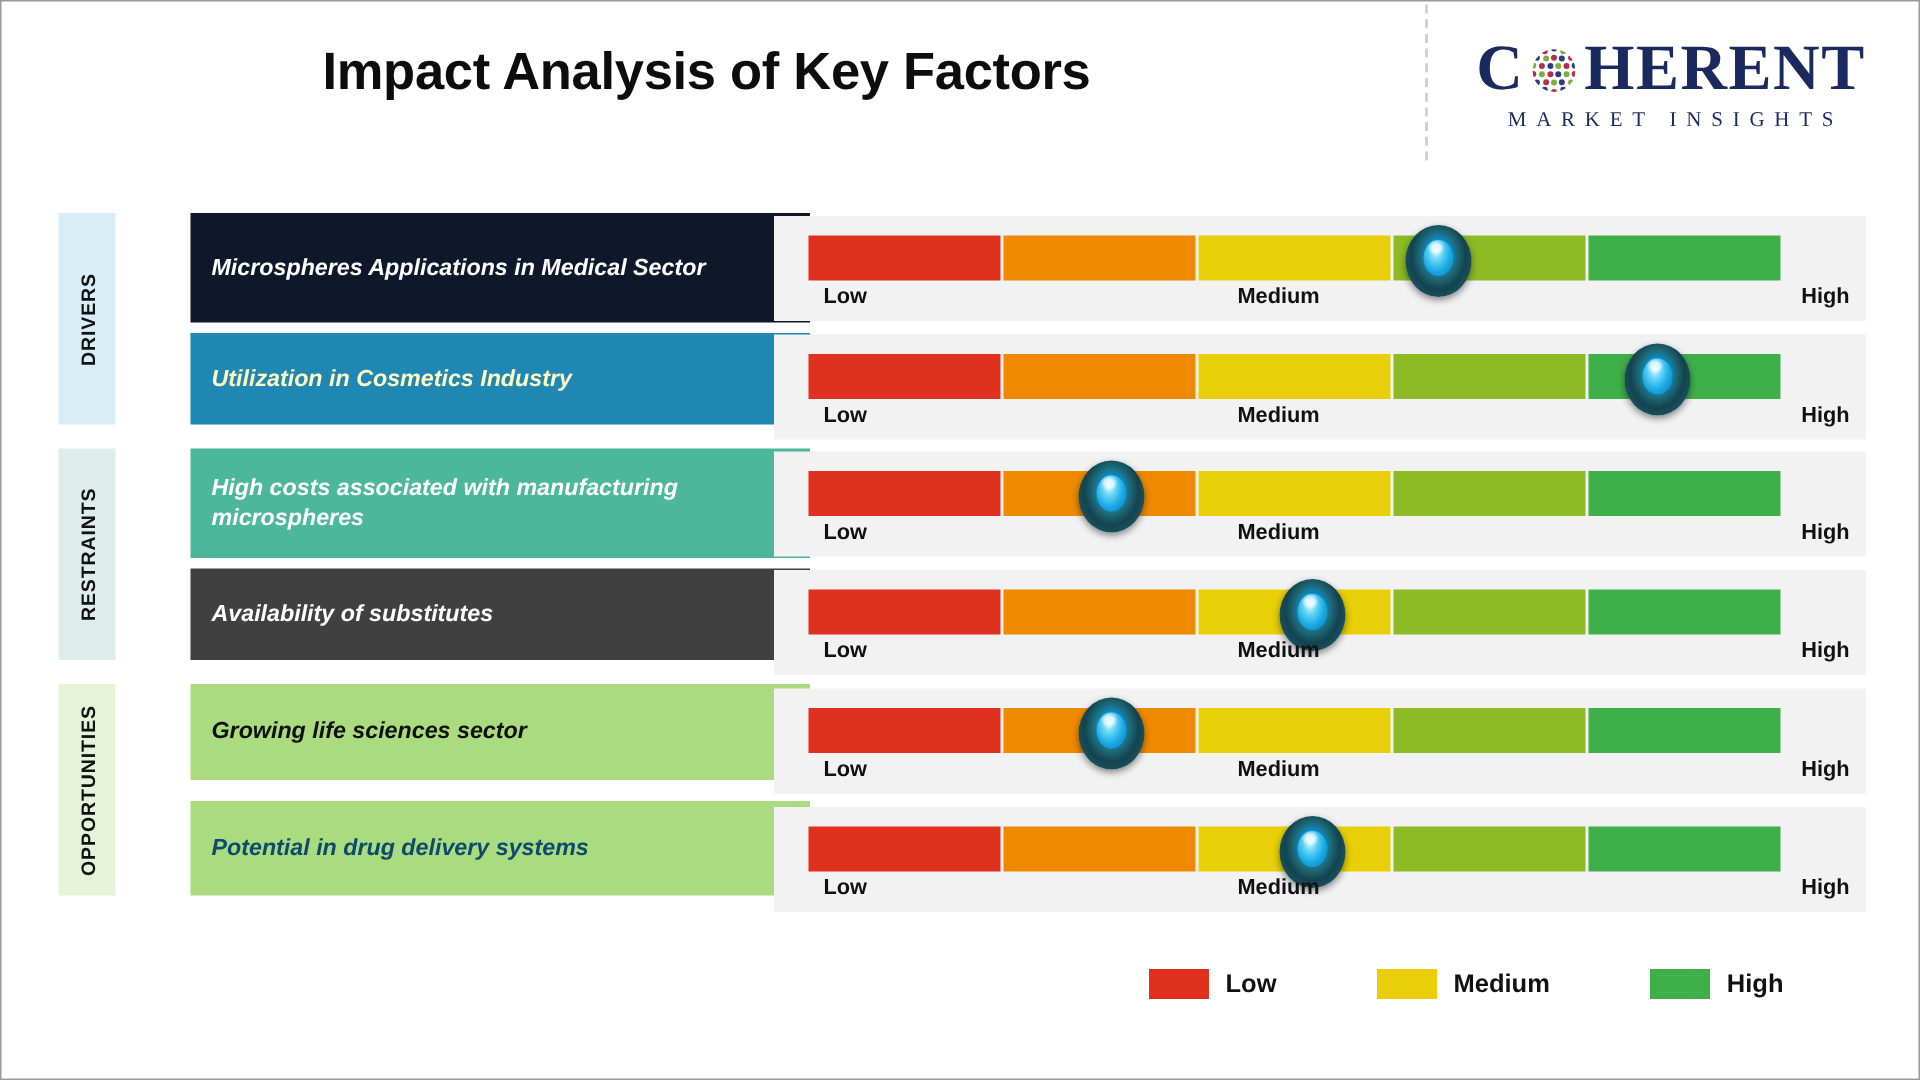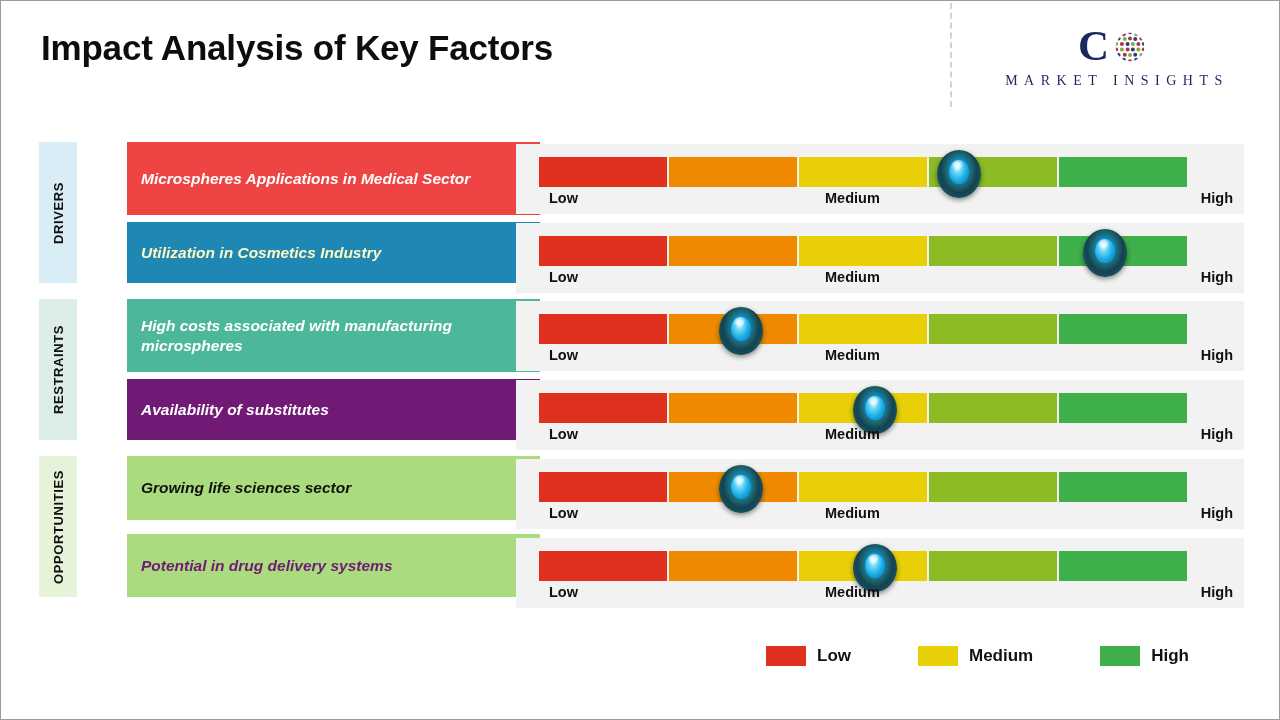--- a/index.html
+++ b/index.html
@@ -19,20 +19,21 @@
     box-sizing: border-box;
     overflow: hidden;
   }
 
   
   #title-block {
     position: absolute;
     left: 40px;
     top: 28px;
     width: 860px;
+    text-align: center;
   }
   #main-title {
     font-size: 35px;
     font-weight: bold;
     color: #0d0d0d;
     line-height: 1.08;
     letter-spacing: -0.2px;
     white-space: nowrap;
   }
   #sub-title {
@@ -285,53 +286,54 @@
             <circle cx="20" cy="28.5" r="2.1" fill="#7fae3a"></circle>
             <circle cx="25.5" cy="28.2" r="2.1" fill="#2c3e7a"></circle>
             <circle cx="32" cy="28.5" r="2.1" fill="#7fae3a"></circle>
             <circle cx="13.5" cy="33.5" r="2.1" fill="#2c3e7a"></circle>
             <circle cx="20" cy="35" r="2.1" fill="#b03050"></circle>
             <circle cx="26.5" cy="33.5" r="2.1" fill="#2c3e7a"></circle>
           </g>
           <circle cx="20" cy="20" r="17" fill="none" stroke="#ffffff" stroke-width="4"></circle>
         </svg>
       </span>
+      <span>HERENT</span>
     </div>
     <div id="logo-tag">MARKET INSIGHTS</div>
   </div>
 
   <div id="matrix">
 
     <div class="cat-label" style="left:0px; top:0px; height:141px; background:#d9edf7;">
       <span>DRIVERS</span>
     </div>
     <div class="cat-label" style="left:0px; top:157px; height:141px; background:#ddeeea;">
       <span>RESTRAINTS</span>
     </div>
     <div class="cat-label" style="left:0px; top:314px; height:141px; background:#e6f3d9;">
       <span>OPPORTUNITIES</span>
     </div>
 
-    <div class="factor-box" style="top:0px; height:73px; background:#ef4444;">
+    <div class="factor-box" style="top:0px; height:73px; background:#0f172a;">
       <span style="color:#ffffff;"> Microspheres Applications in Medical Sector</span>
     </div>
     <div class="factor-box" style="top:80px; height:61px; background:#1f87b4;">
       <span style="color:#fef9c3;">Utilization in Cosmetics Industry</span>
     </div>
     <div class="factor-box" style="top:157px; height:73px; background:#4cb79a;">
       <span style="color:#ffffff;">High costs associated with manufacturing microspheres</span>
     </div>
-    <div class="factor-box" style="top:237px; height:61px; background:#701a75;">
+    <div class="factor-box" style="top:237px; height:61px; background:#404040;">
       <span style="color:#ffffff;">Availability of substitutes</span>
     </div>
     <div class="factor-box" style="top:314px; height:64px; background:#aadb7e;">
       <span style="color:#111111;">Growing life sciences sector</span>
     </div>
     <div class="factor-box" style="top:392px; height:63px; background:#aadb7e;">
-      <span style="color:#701a75;text-align:center;">Potential in drug delivery systems</span>
+      <span style="color:#0c4a6e;text-align:center;">Potential in drug delivery systems</span>
     </div>
   </div>
 
   <div class="gauge-row" style="top:143px; height:70px;">
     <div class="gauge-bar">
       <div class="seg" style="background:#e0301e;"></div>
       <div class="seg" style="background:#ef8a00;"></div>
       <div class="seg" style="background:#e8cf07;"></div>
       <div class="seg" style="background:#8cbb26;"></div>
       <div class="seg" style="background:#3faf49;"></div>

